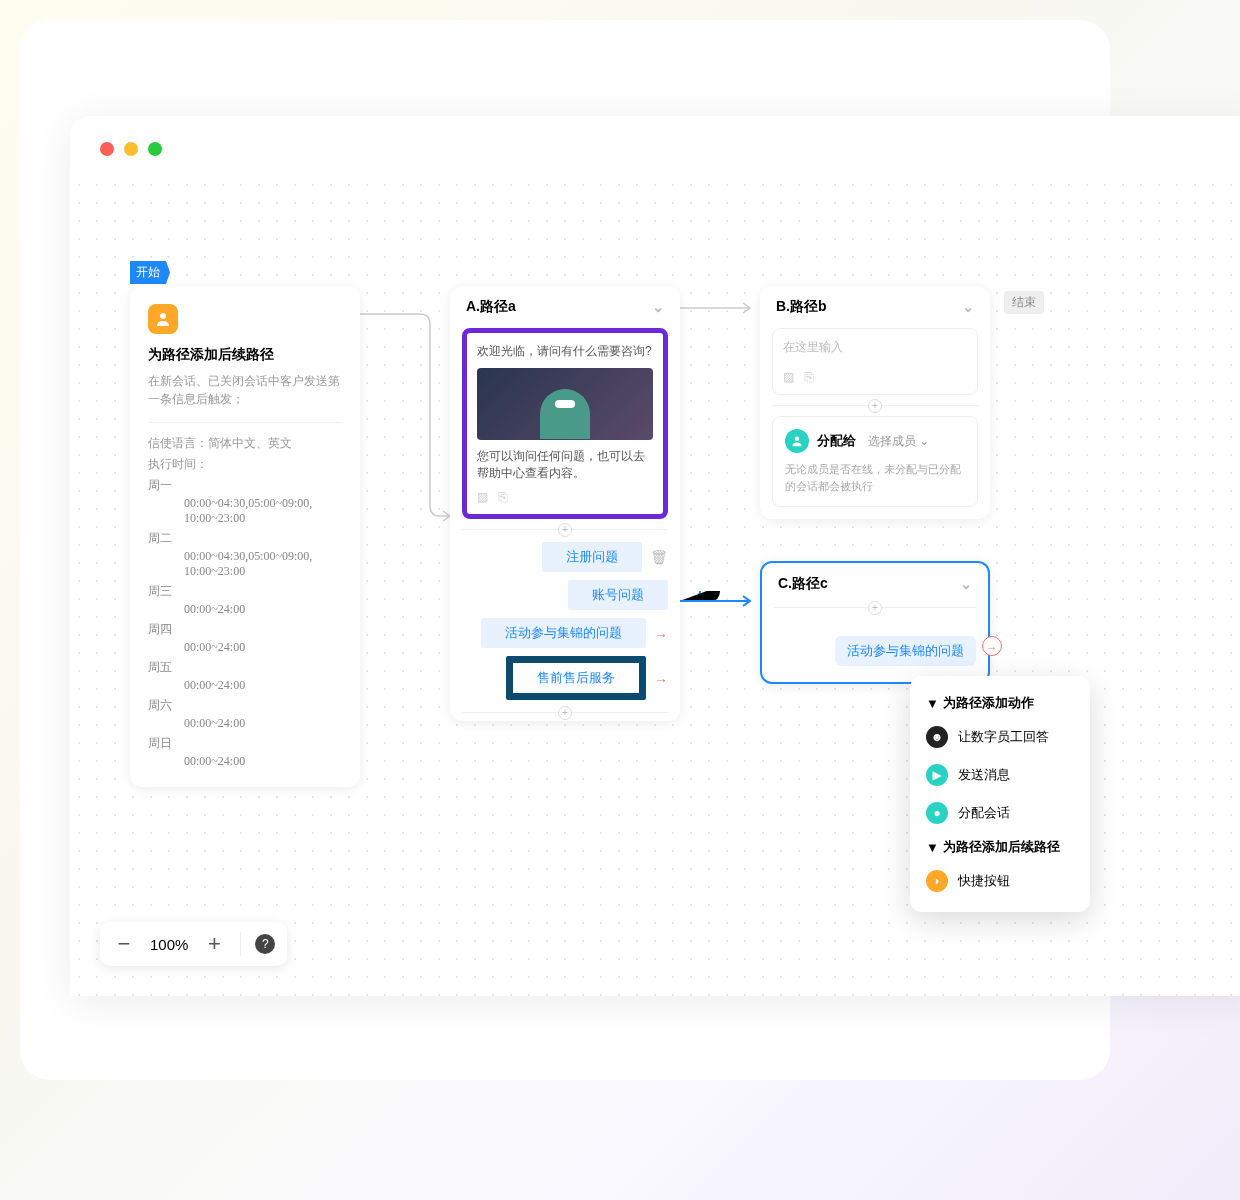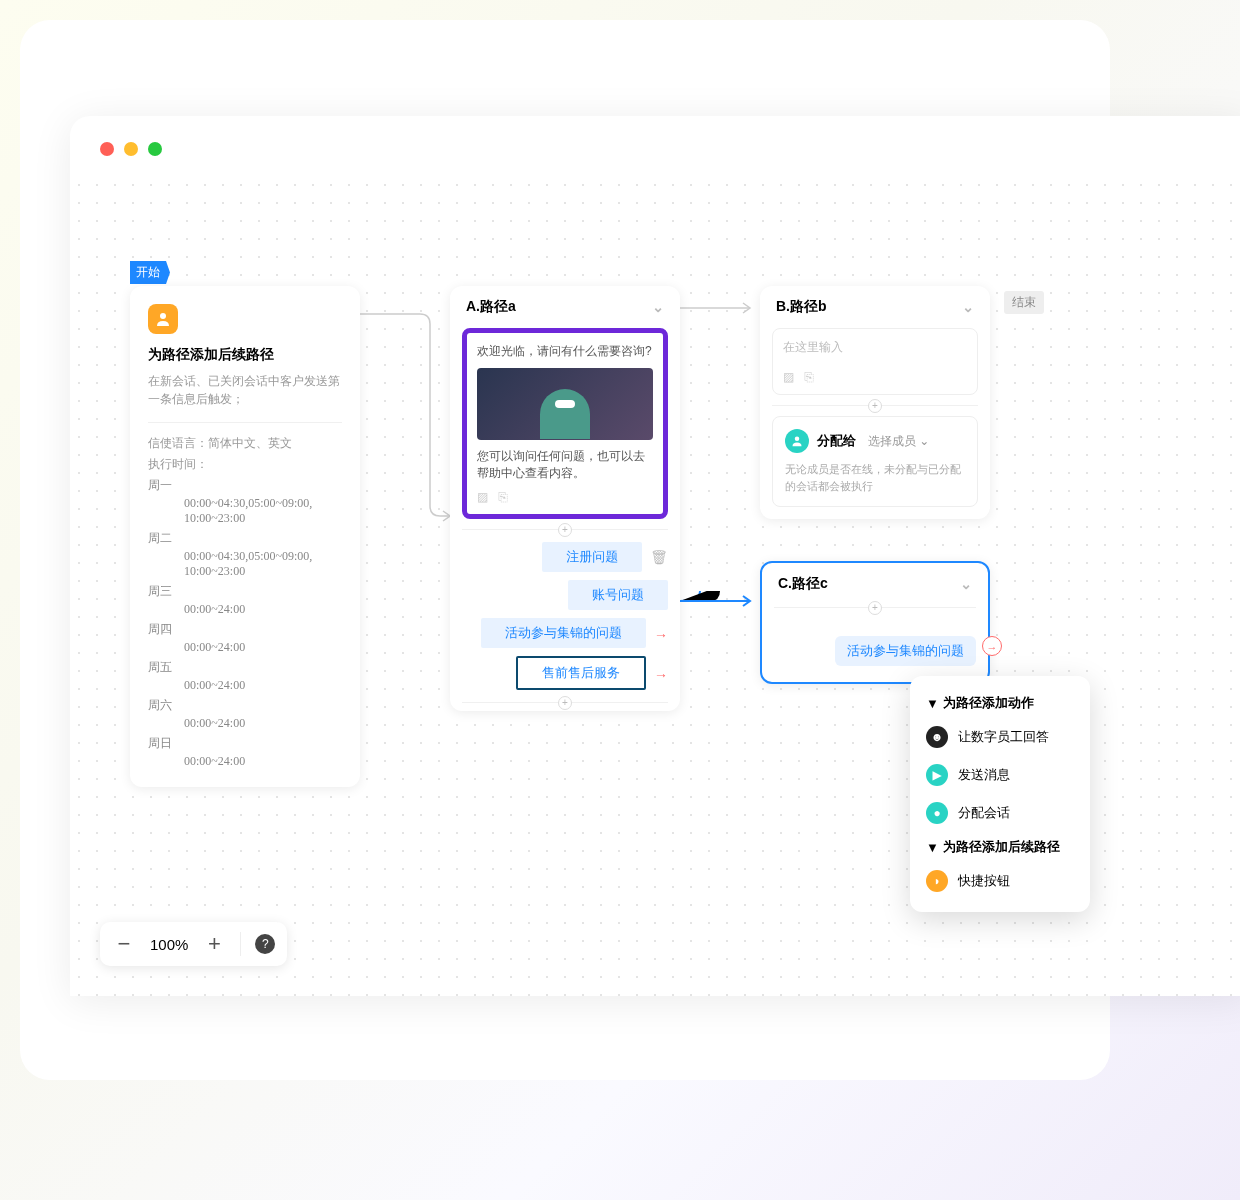--- a/index.html
+++ b/index.html
@@ -136,21 +136,21 @@
 .placeholder-input .tools { margin-top: 14px; display: flex; gap: 10px; color: #ccc; }
 .pill-row { display: flex; justify-content: flex-end; align-items: center; gap: 8px; padding: 4px 12px; }
 .pill {
   background: #e8f2ff;
   color: #1e88ff;
   font-size: 13px;
   padding: 6px 24px;
   border-radius: 2px;
   border: none;
 }
-.pill.editing { border: 2px solid #0c4a6e; background: #fff; }
+.pill.editing { border: 7px solid #0c4a6e; background: #fff; }
 .arrow-icon { color: #ff6b6b; font-size: 14px; }
 .trash-icon { color: #bbb; font-size: 14px; }
 .divider-add {
   position: relative;
   margin: 8px 12px;
   border-top: 1px solid #f0f0f0;
   text-align: center;
 }
 .divider-add span {
   position: absolute; left: 50%; top: -7px;

